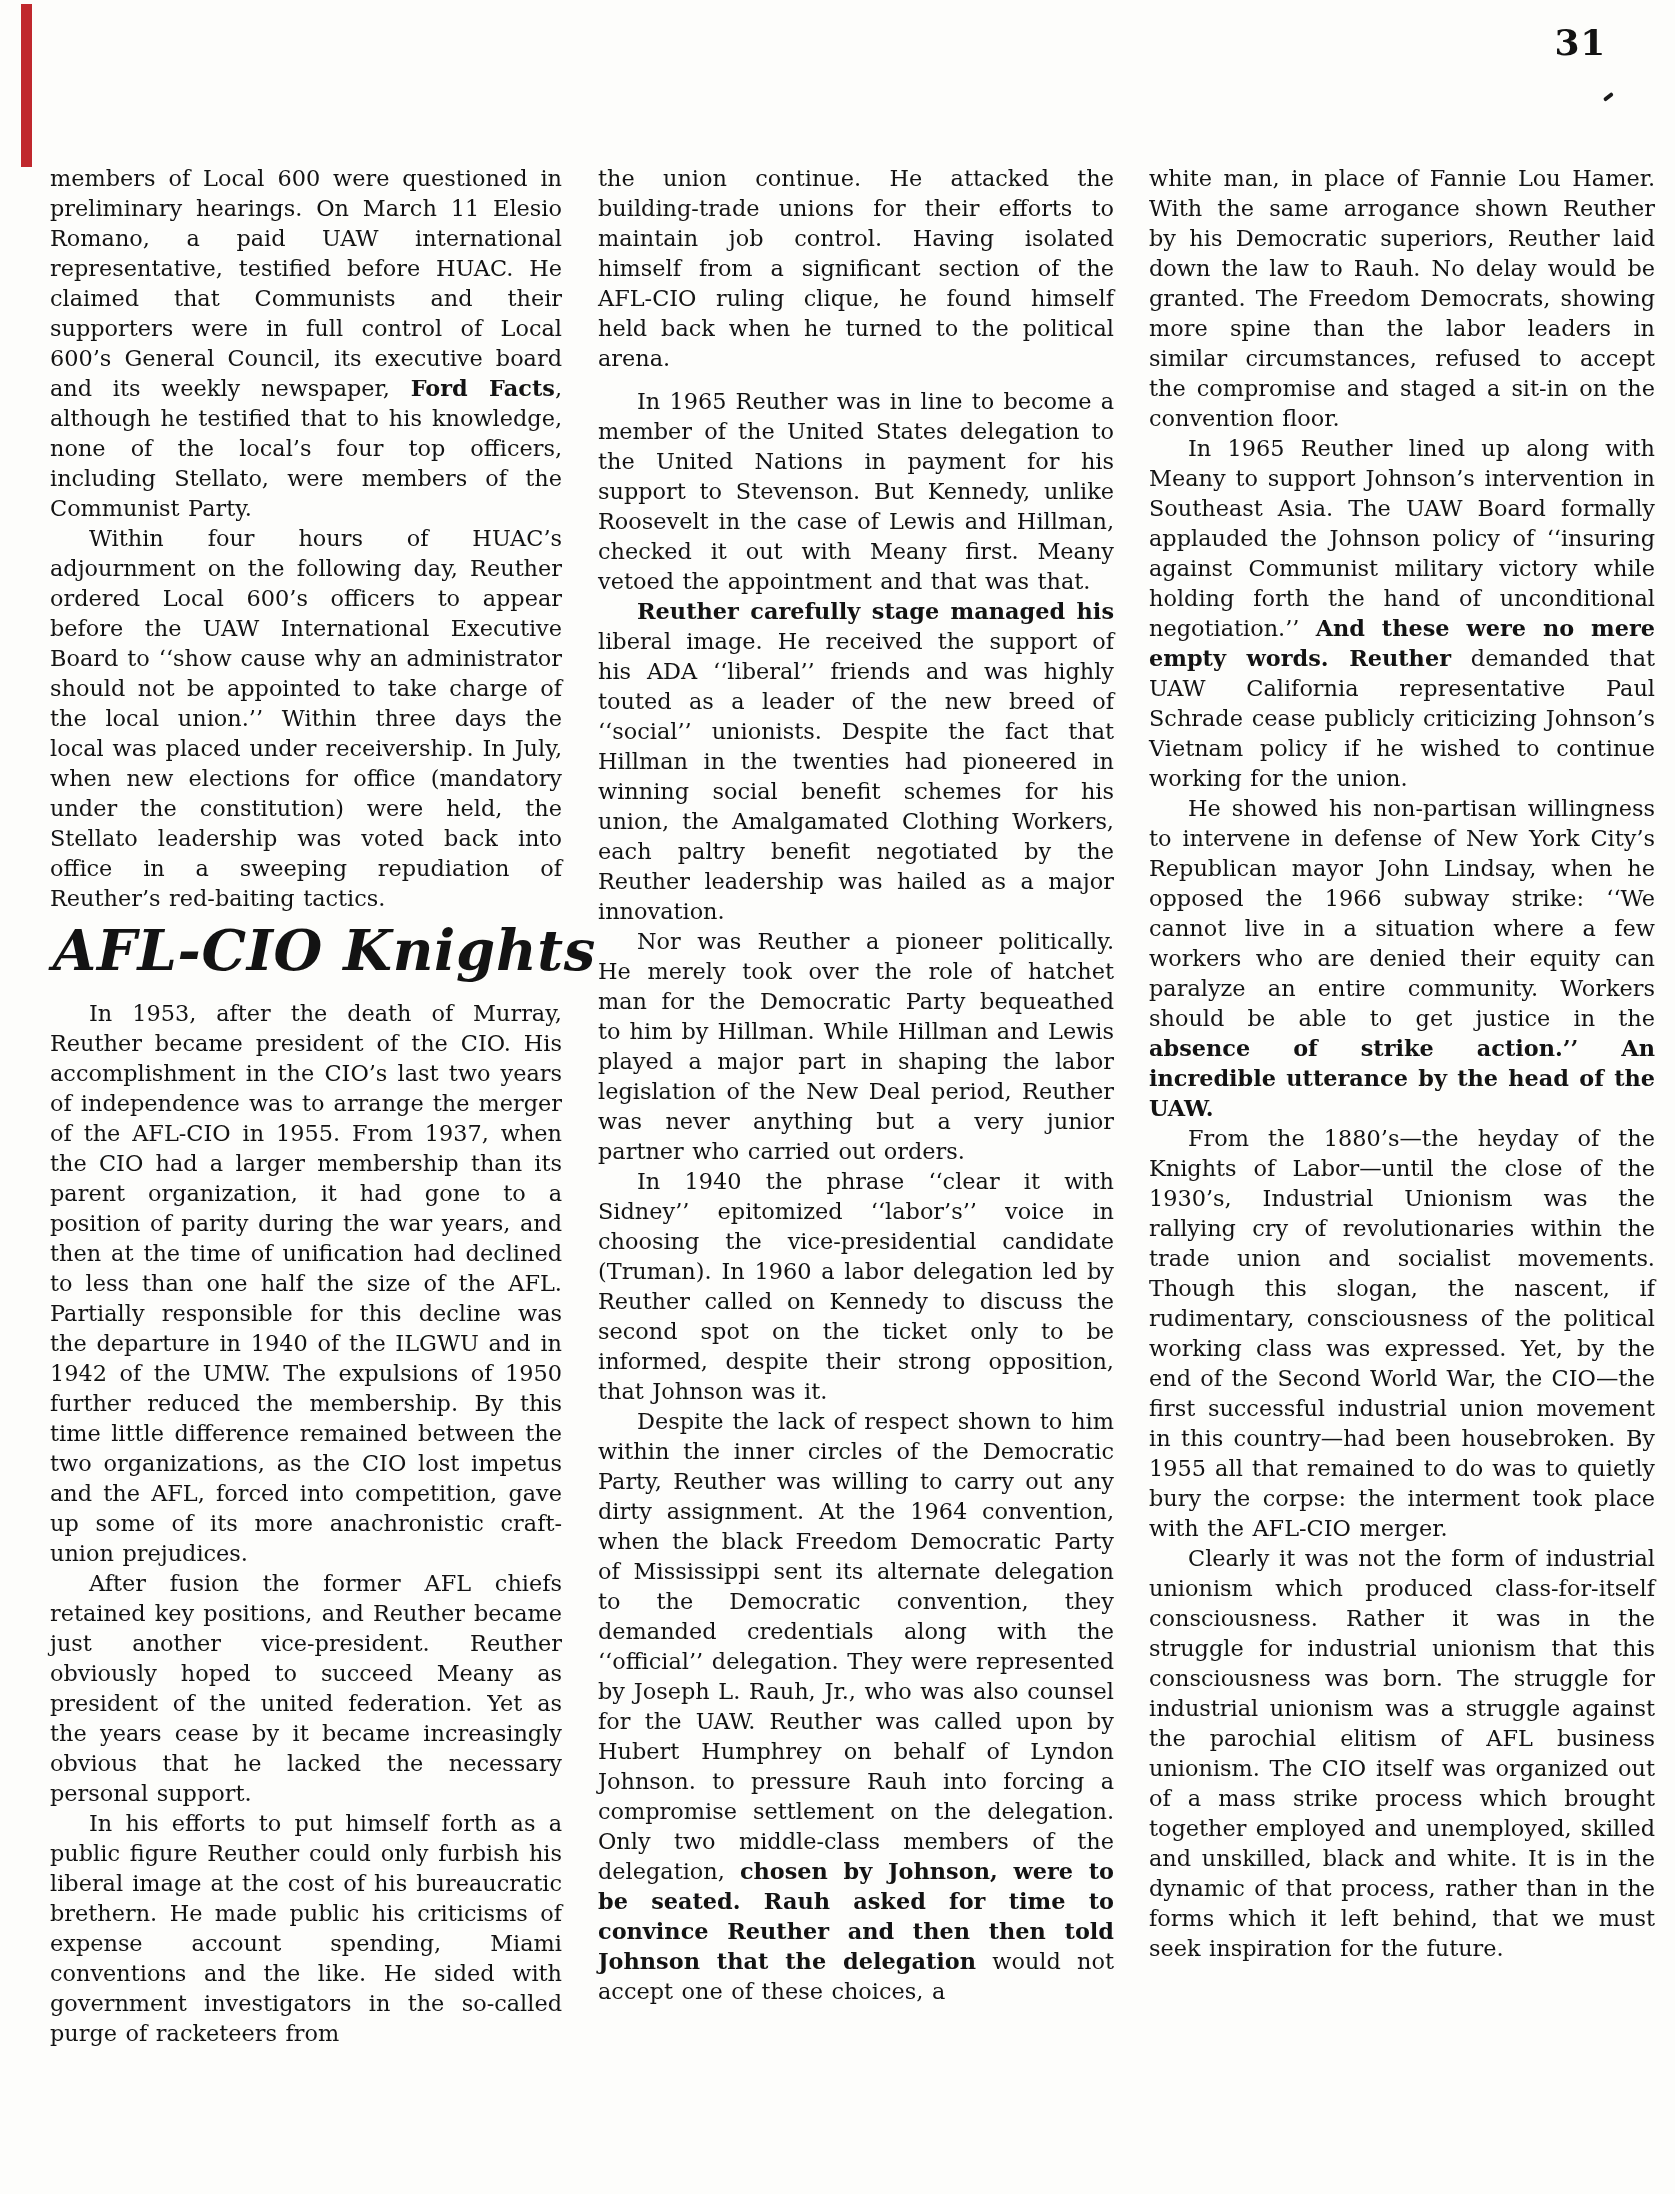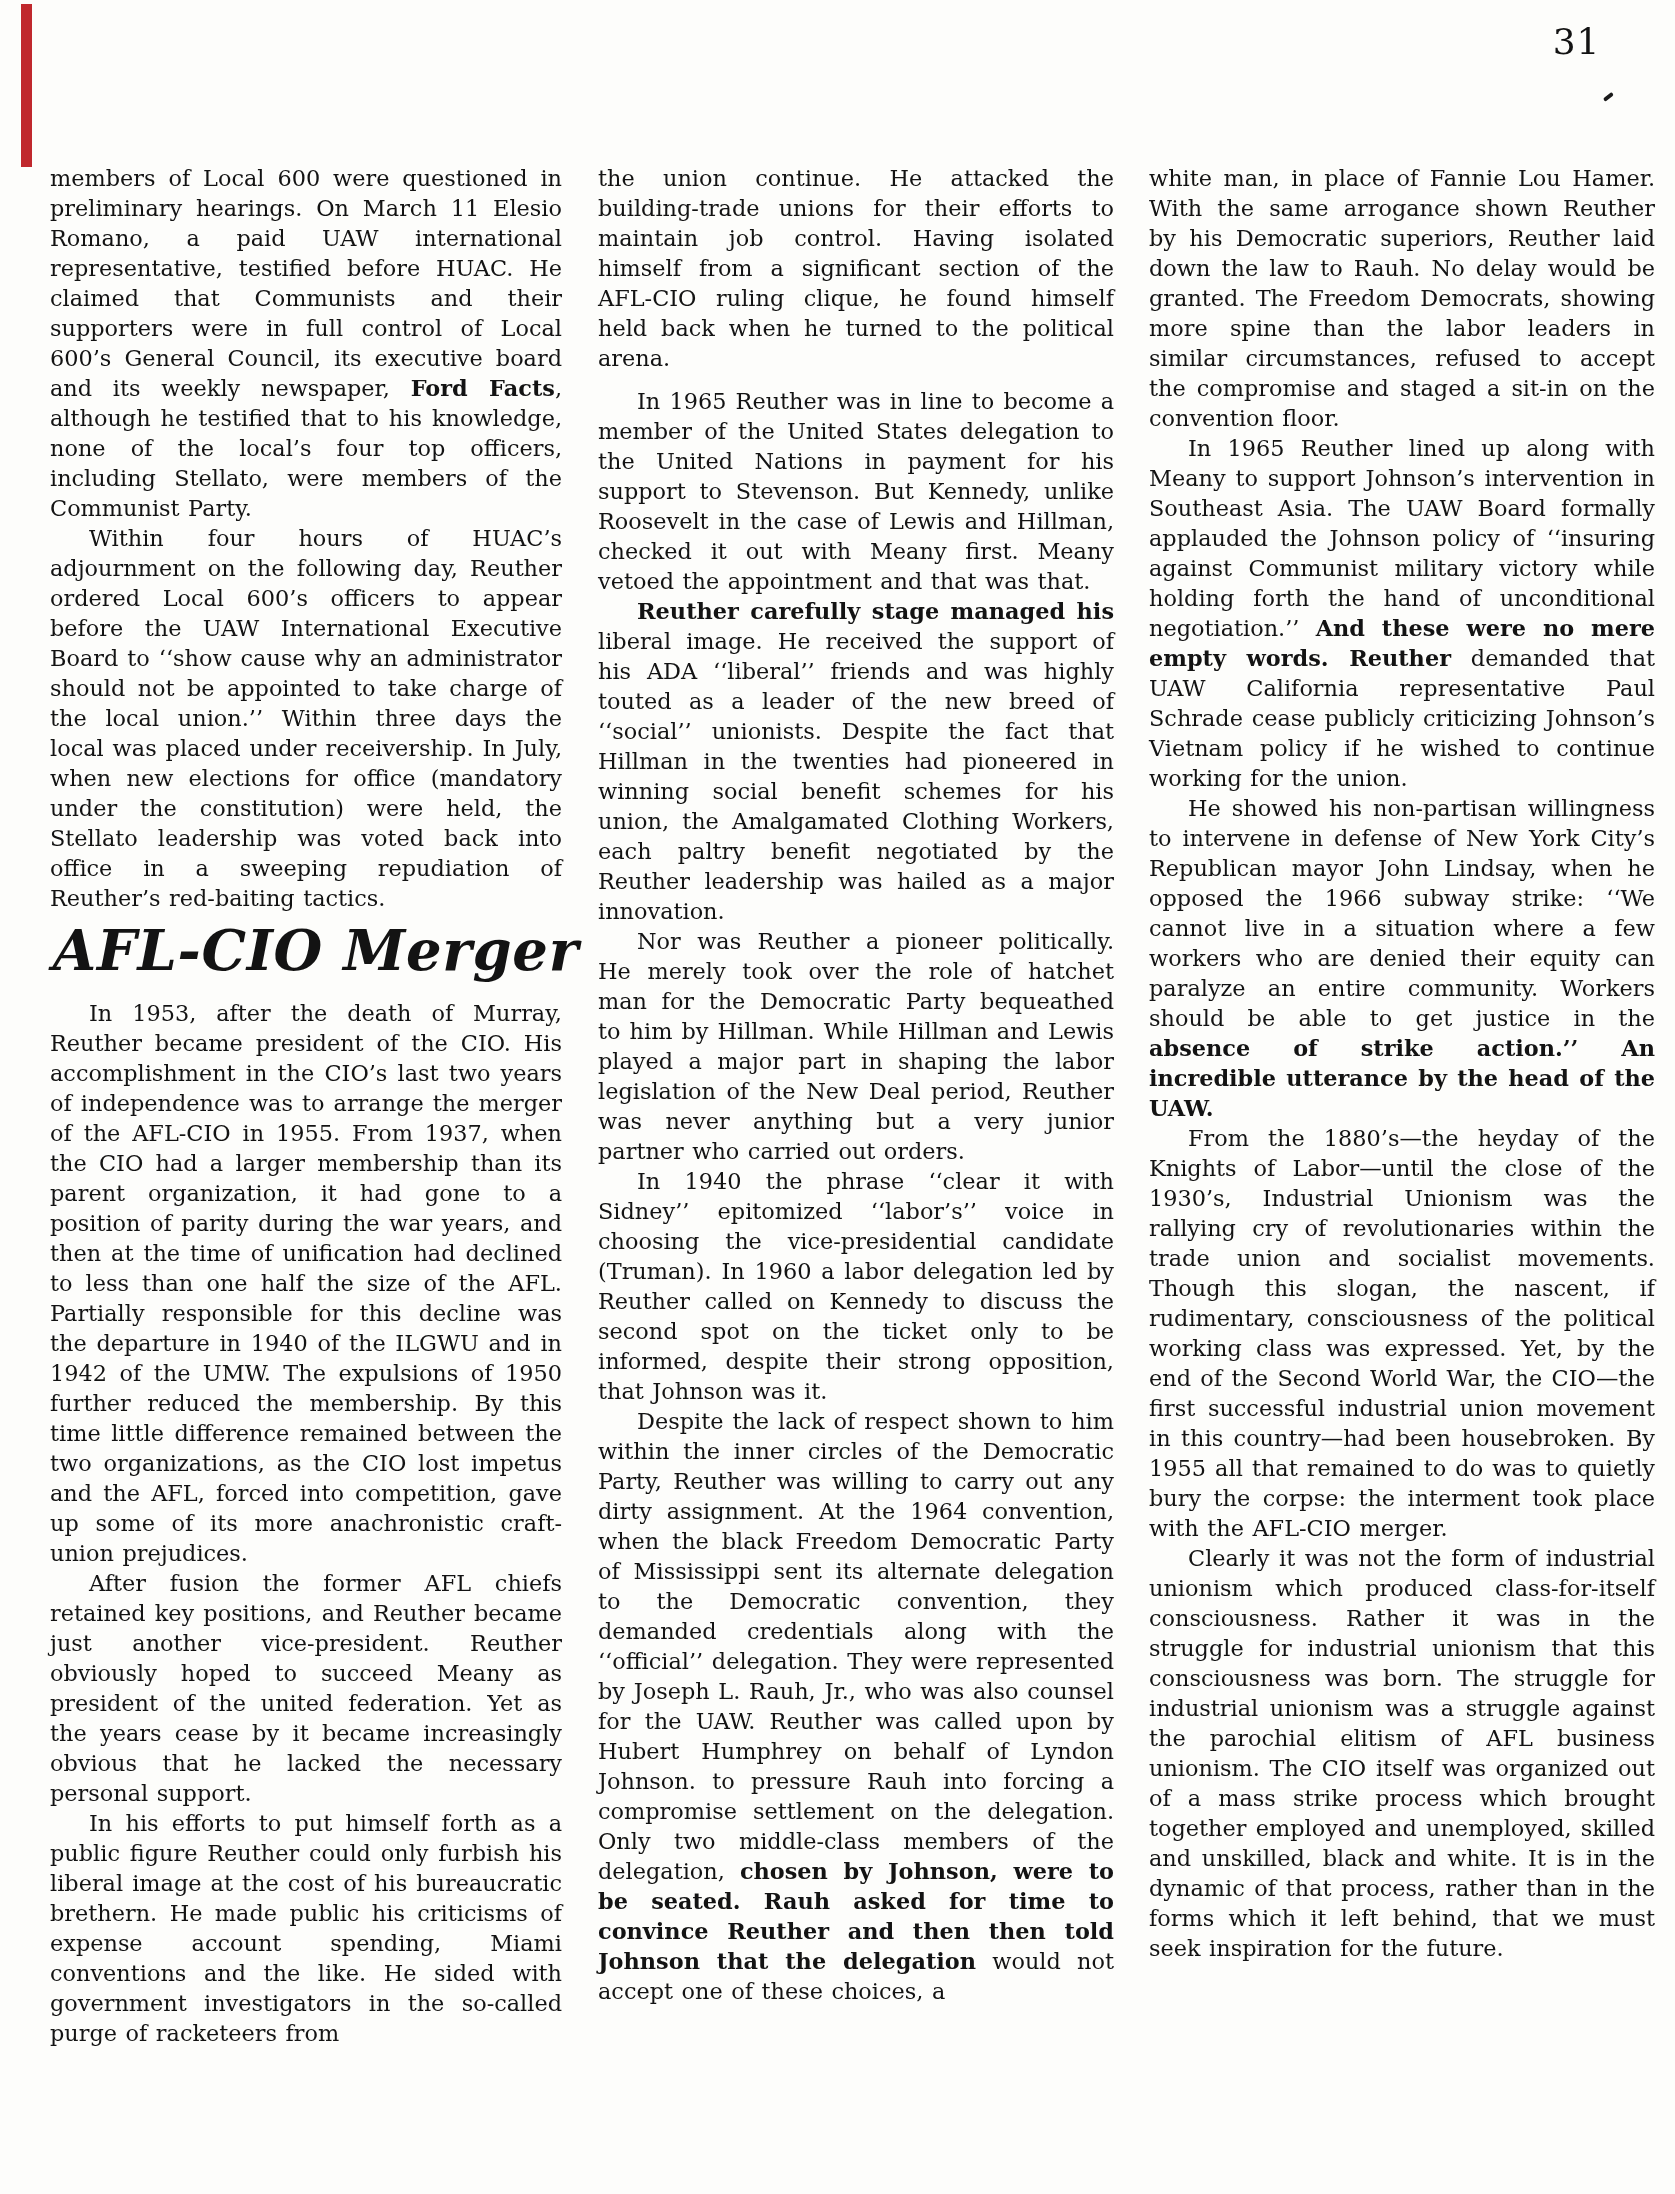--- a/index.html
+++ b/index.html
@@ -14,23 +14,23 @@
     position: relative;
     width: 1676px;
     height: 2194px;
     background: #fdfdfb;
     color: #131313;
     overflow: hidden;
   }
   .page-number {
     position: absolute;
     top: 21px;
-    right: 76px;
+    right: 70px;
     font-size: 36px;
-    font-weight: normal;
+    font-weight: bold;
     letter-spacing: 0.7px;
   }
   .ink-speck {
     position: absolute;
     left: 1603px;
     top: 95px;
     width: 10.5px;
     height: 4.2px;
     background: #1a1a1a;
     border-radius: 2.1px;
@@ -84,21 +84,21 @@
 </head>
 <body>
 
 <div class="page" style="background: rgb(253, 253, 251); color: rgb(19, 19, 19);">
   <div class="red-mark" style="background: rgb(192, 40, 45);"></div>
   <div class="page-number">31</div>
   <div class="ink-speck"></div>
   <div class="column col-1">
       <p class="para"><span>members of Local 600 were questioned in preliminary hearings.  On March 11 Elesio Romano, a paid UAW international representative, testified before HUAC. He claimed that Communists and their supporters were in full control of Local 600’s General Council, its executive board and its weekly newspaper, </span><span class="b">Ford Facts</span><span>, although he testified that to his knowledge, none of the local’s four top officers, including Stellato, were members of the Communist Party.</span></p>
       <p class="para indent"><span>Within four hours of HUAC’s adjournment on the following day, Reuther ordered Local 600’s officers to appear before the UAW International Executive Board to ‘‘show cause why an administrator should not be appointed to take charge of the local union.’’  Within three days the local was placed under receivership.  In July, when new elections for office (mandatory under the constitution) were held, the Stellato leadership was voted back into office in a sweeping repudiation of Reuther’s red-baiting tactics.</span></p>
-      <div class="headline first">AFL-CIO Merger</div>
+      <div class="headline first">AFL-CIO Knights</div>
       <p class="para indent"><span>In 1953, after the death of Murray, Reuther became president of the CIO. His accomplishment in the CIO’s last two years of independence was to arrange the merger of the AFL-CIO in 1955.  From 1937, when the CIO had a larger membership than its parent organization, it had gone to a position of parity during the war years, and then at the time of unification had declined to less than one half the size of the AFL.  Partially responsible for this decline was the departure in 1940 of the ILGWU and in 1942 of the UMW.  The expulsions of 1950 further reduced the membership. By this time little difference remained between the two organizations, as the CIO lost impetus and the AFL, forced into competition, gave up some of its more anachronistic craft-union prejudices.</span></p>
       <p class="para indent"><span>After fusion the former AFL chiefs retained key positions, and Reuther became just another vice-president. Reuther obviously hoped to succeed Meany as president of the united federation.  Yet as the years cease by it became increasingly obvious that he lacked the necessary personal support.</span></p>
       <p class="para indent"><span>In his efforts to put himself forth as a public figure Reuther could only furbish his liberal image at the cost of his bureaucratic brethern.  He made public his criticisms of expense account spending, Miami conventions and the like. He sided with government investigators in the so-called purge of racketeers from</span></p>
     </div>
   <div class="column col-2">
       <p class="para"><span>the union continue.  He attacked the building-trade unions for their efforts to maintain job control.  Having isolated himself from a significant section of the AFL-CIO ruling clique, he found himself held back when he turned to the political arena.</span></p>
       <p class="para indent gap"><span>In 1965 Reuther was in line to become a member of the United States delegation to the United Nations in payment for his support to Stevenson.  But Kennedy, unlike Roosevelt in the case of Lewis and Hillman, checked it out with Meany first. Meany vetoed the appointment and that was that.</span></p>
       <p class="para indent"><span class="b">Reuther carefully stage managed his</span><span> liberal image.  He received the support of his ADA ‘‘liberal’’ friends and was highly touted as a leader of the new breed of ‘‘social’’ unionists.  Despite the fact that Hillman in the twenties had pioneered in winning social benefit schemes for his union, the Amalgamated Clothing Workers, each paltry benefit negotiated by the Reuther leadership was hailed as a major innovation.</span></p>
       <p class="para indent"><span>Nor was Reuther a pioneer politically. He merely took over the role of hatchet man for the Democratic Party bequeathed to him by Hillman.  While Hillman and Lewis played a major part in shaping the labor legislation of the New Deal period, Reuther was never anything but a very junior partner who carried out orders.</span></p>
       <p class="para indent"><span>In 1940 the phrase ‘‘clear it with Sidney’’ epitomized ‘‘labor’s’’ voice in choosing the vice-presidential candidate (Truman).  In 1960 a labor delegation led by Reuther called on Kennedy to discuss the second spot on the ticket only to be informed, despite their strong opposition, that Johnson was it.</span></p>

